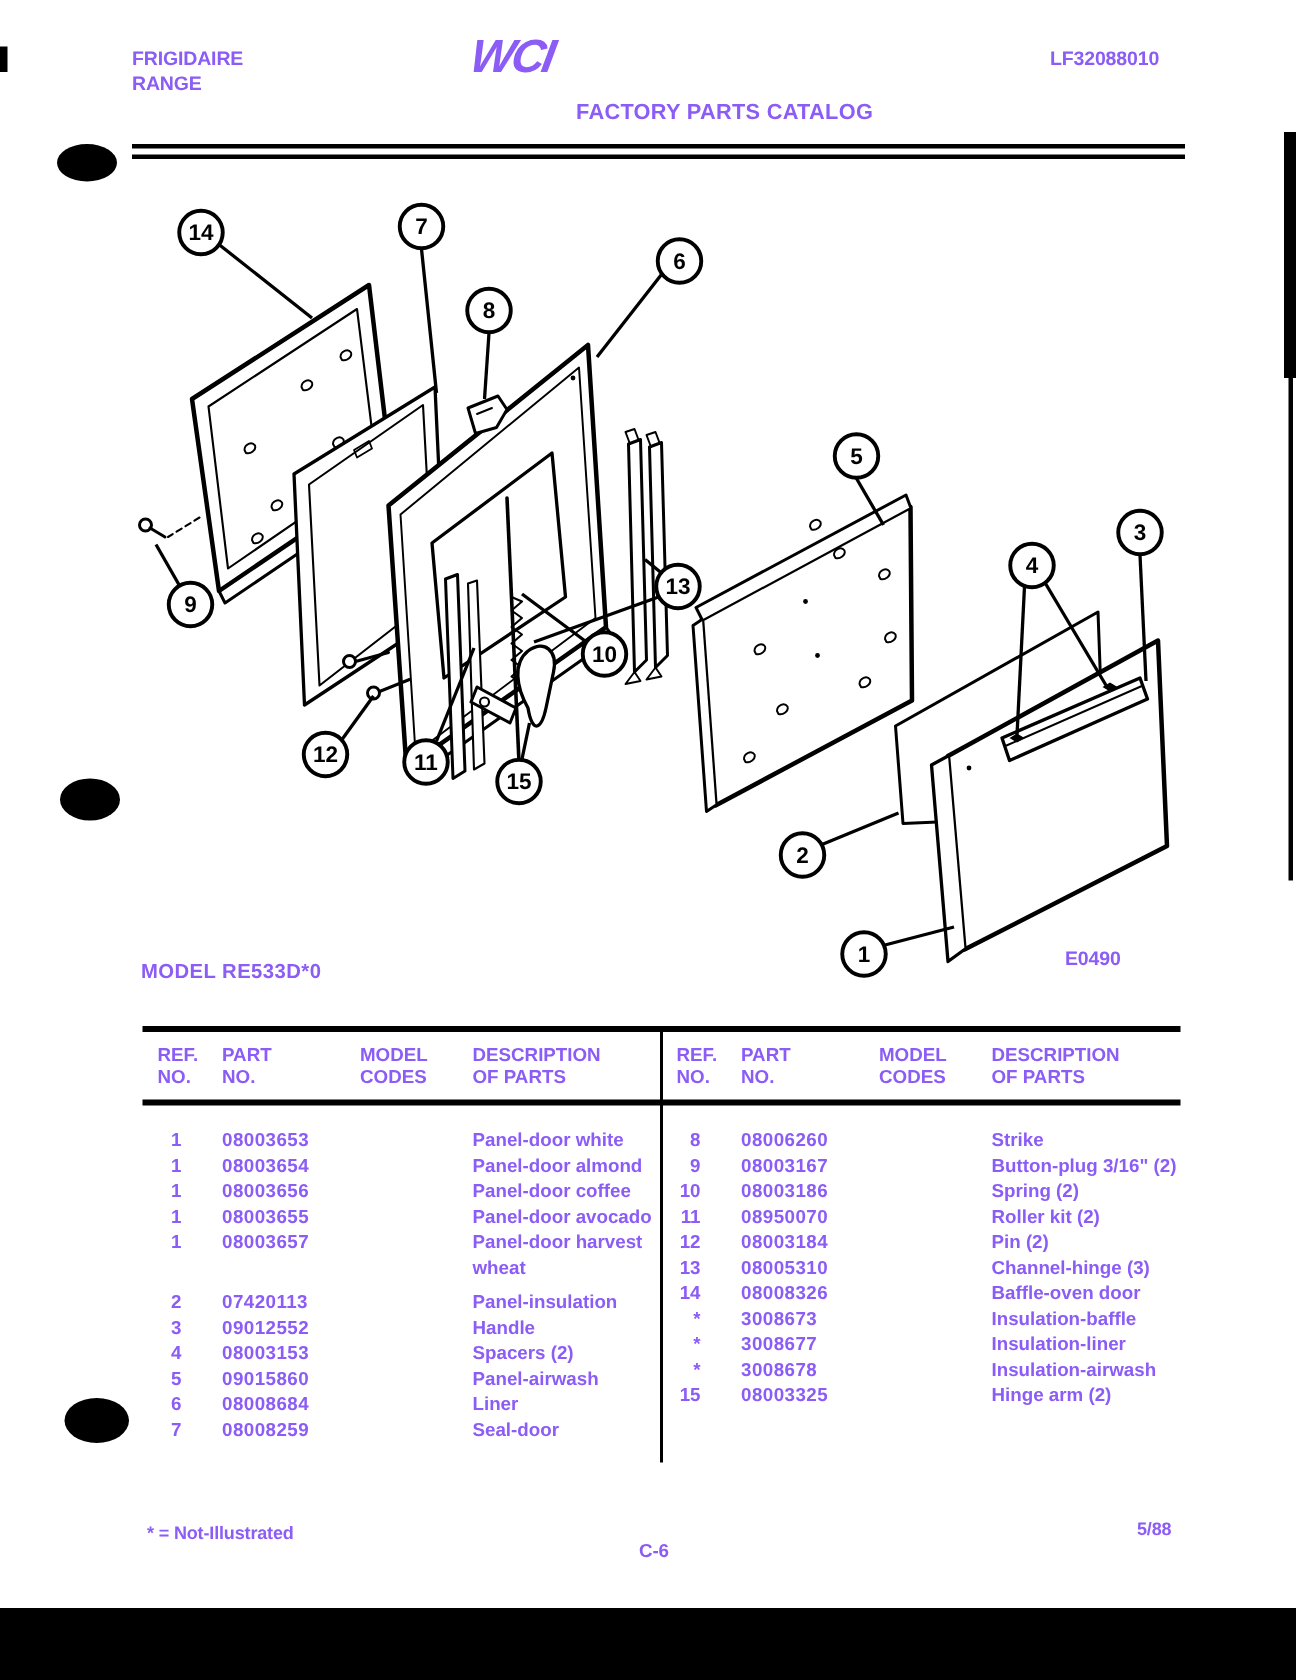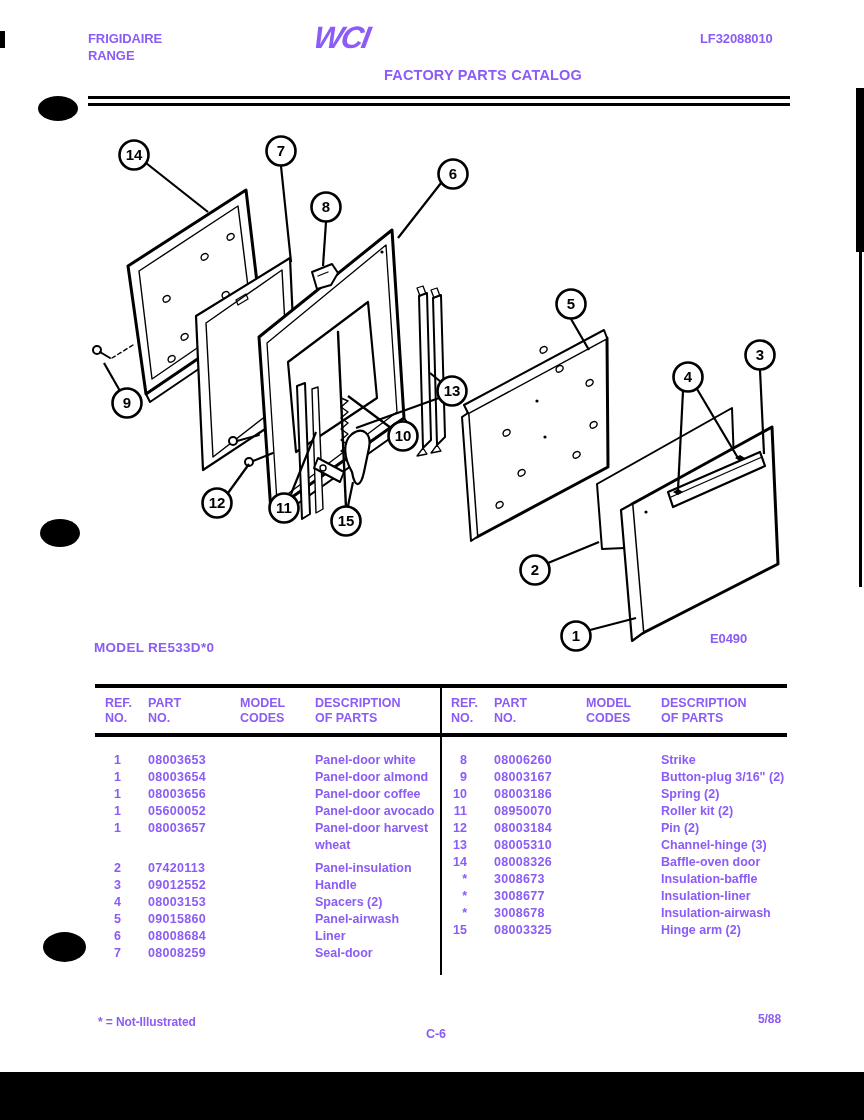--- a/index.html
+++ b/index.html
@@ -320,21 +320,21 @@
             <span class="c-desc">Panel-door almond</span>
           </div>
           <div class="trow">
             <span class="c-ref">1</span>
             <span class="c-part">08003656</span>
             <span class="c-codes"></span>
             <span class="c-desc">Panel-door coffee</span>
           </div>
           <div class="trow">
             <span class="c-ref">1</span>
-            <span class="c-part">05600052</span>
+            <span class="c-part">08003655</span>
             <span class="c-codes"></span>
             <span class="c-desc">Panel-door avocado</span>
           </div>
           <div class="trow">
             <span class="c-ref">1</span>
             <span class="c-part">08003657</span>
             <span class="c-codes"></span>
             <span class="c-desc">Panel-door harvest</span>
           </div>
           <div class="trow">

